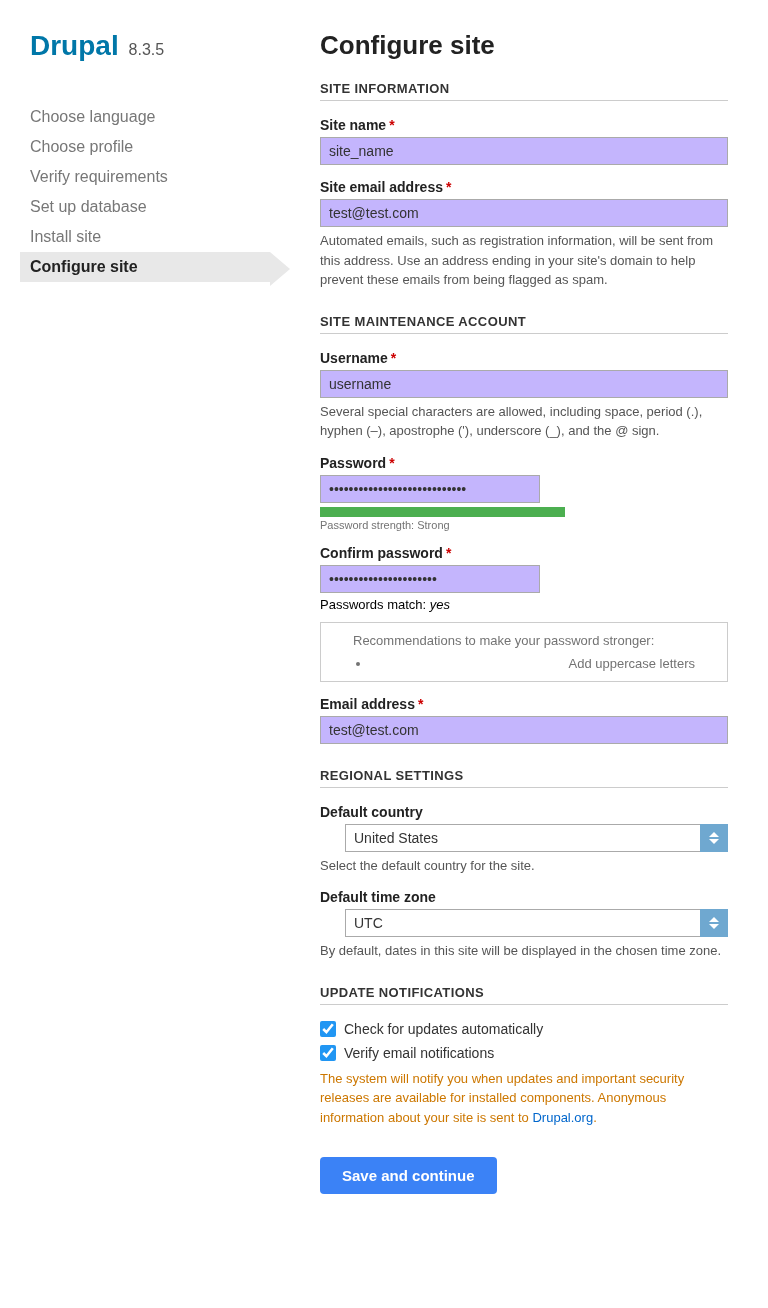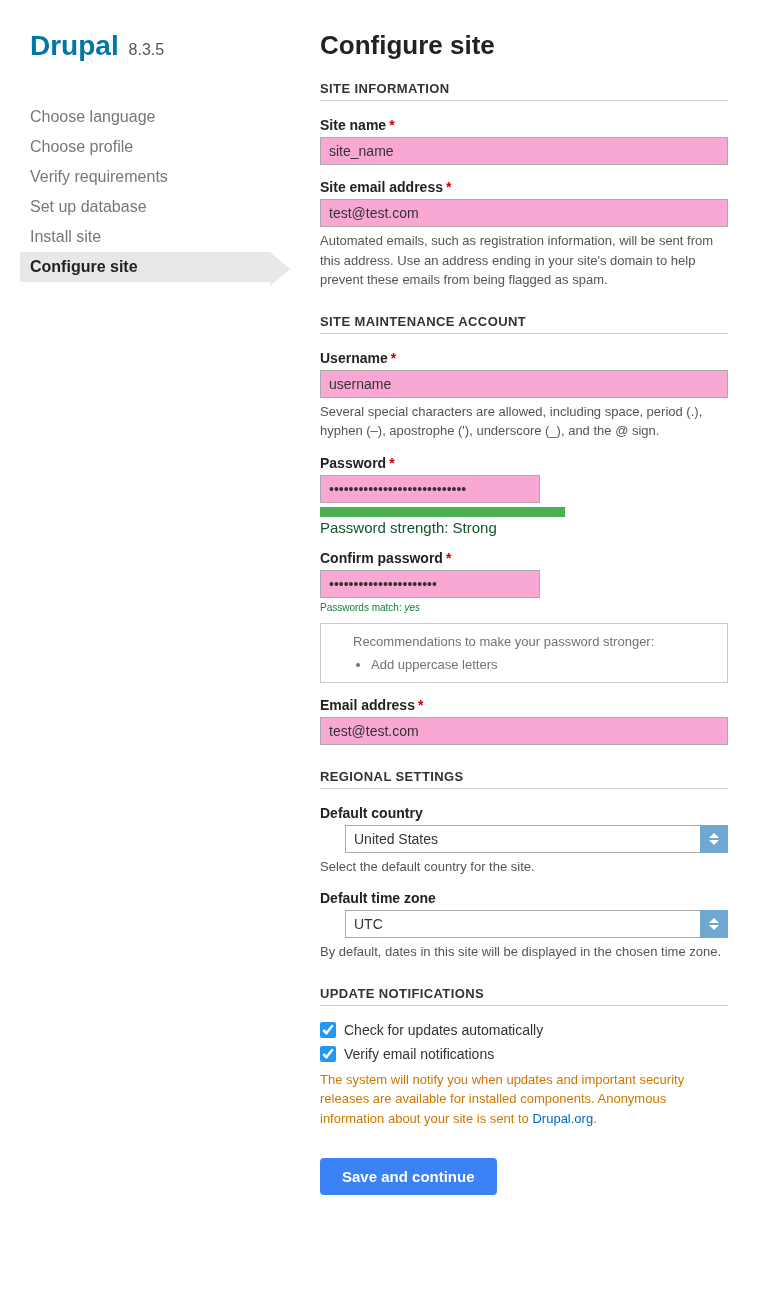--- a/index.html
+++ b/index.html
@@ -98,65 +98,66 @@
     .required-star {
       color: #cc0000;
       margin-left: 3px;
     }
     .field-input {
       width: 100%;
       padding: 5px 8px;
       border: 1px solid #aaa;
       font-size: 14px;
       color: #333;
-      background: #f9a8d4;
+      background: #c4b5fd;
       outline: none;
     }
     .field-hint {
       font-size: 13px;
       color: #555;
       margin-top: 4px;
       line-height: 1.5;
     }
     .field-hint a, .hint-link {
       color: #0066cc;
       text-decoration: none;
     }
     .password-strength-bar {
       height: 10px;
       background: #4caf50;
       width: 60%;
       margin-top: 4px;
       margin-bottom: 2px;
     }
     .password-strength-text {
-      font-size: 15px;
-      color: #14532d;
+      font-size: 11px;
+      color: #737373;
       margin-bottom: 6px;
     }
     .passwords-match {
-      font-size: 10px;
-      color: #15803d;
+      font-size: 13px;
+      color: #000000;
       margin-top: 4px;
     }
     .passwords-match .match-yes {
       font-style: italic;
     }
     .recommendations-box {
       border: 1px solid #ccc;
       padding: 10px 32px;
       margin-top: 10px;
       margin-bottom: 10px;
       background: #fff;
       font-size: 13px;
       color: #737373;
     }
     .recommendations-box ul {
       margin-top: 8px;
       padding-left: 18px;
+      text-align: right;
     }
     .section-spacer {
       margin-top: 24px;
       margin-bottom: 16px;
     }
     .select-wrapper {
       position: relative;
       display: inline-block;
       width: 100%;
       padding-left: 25px;

